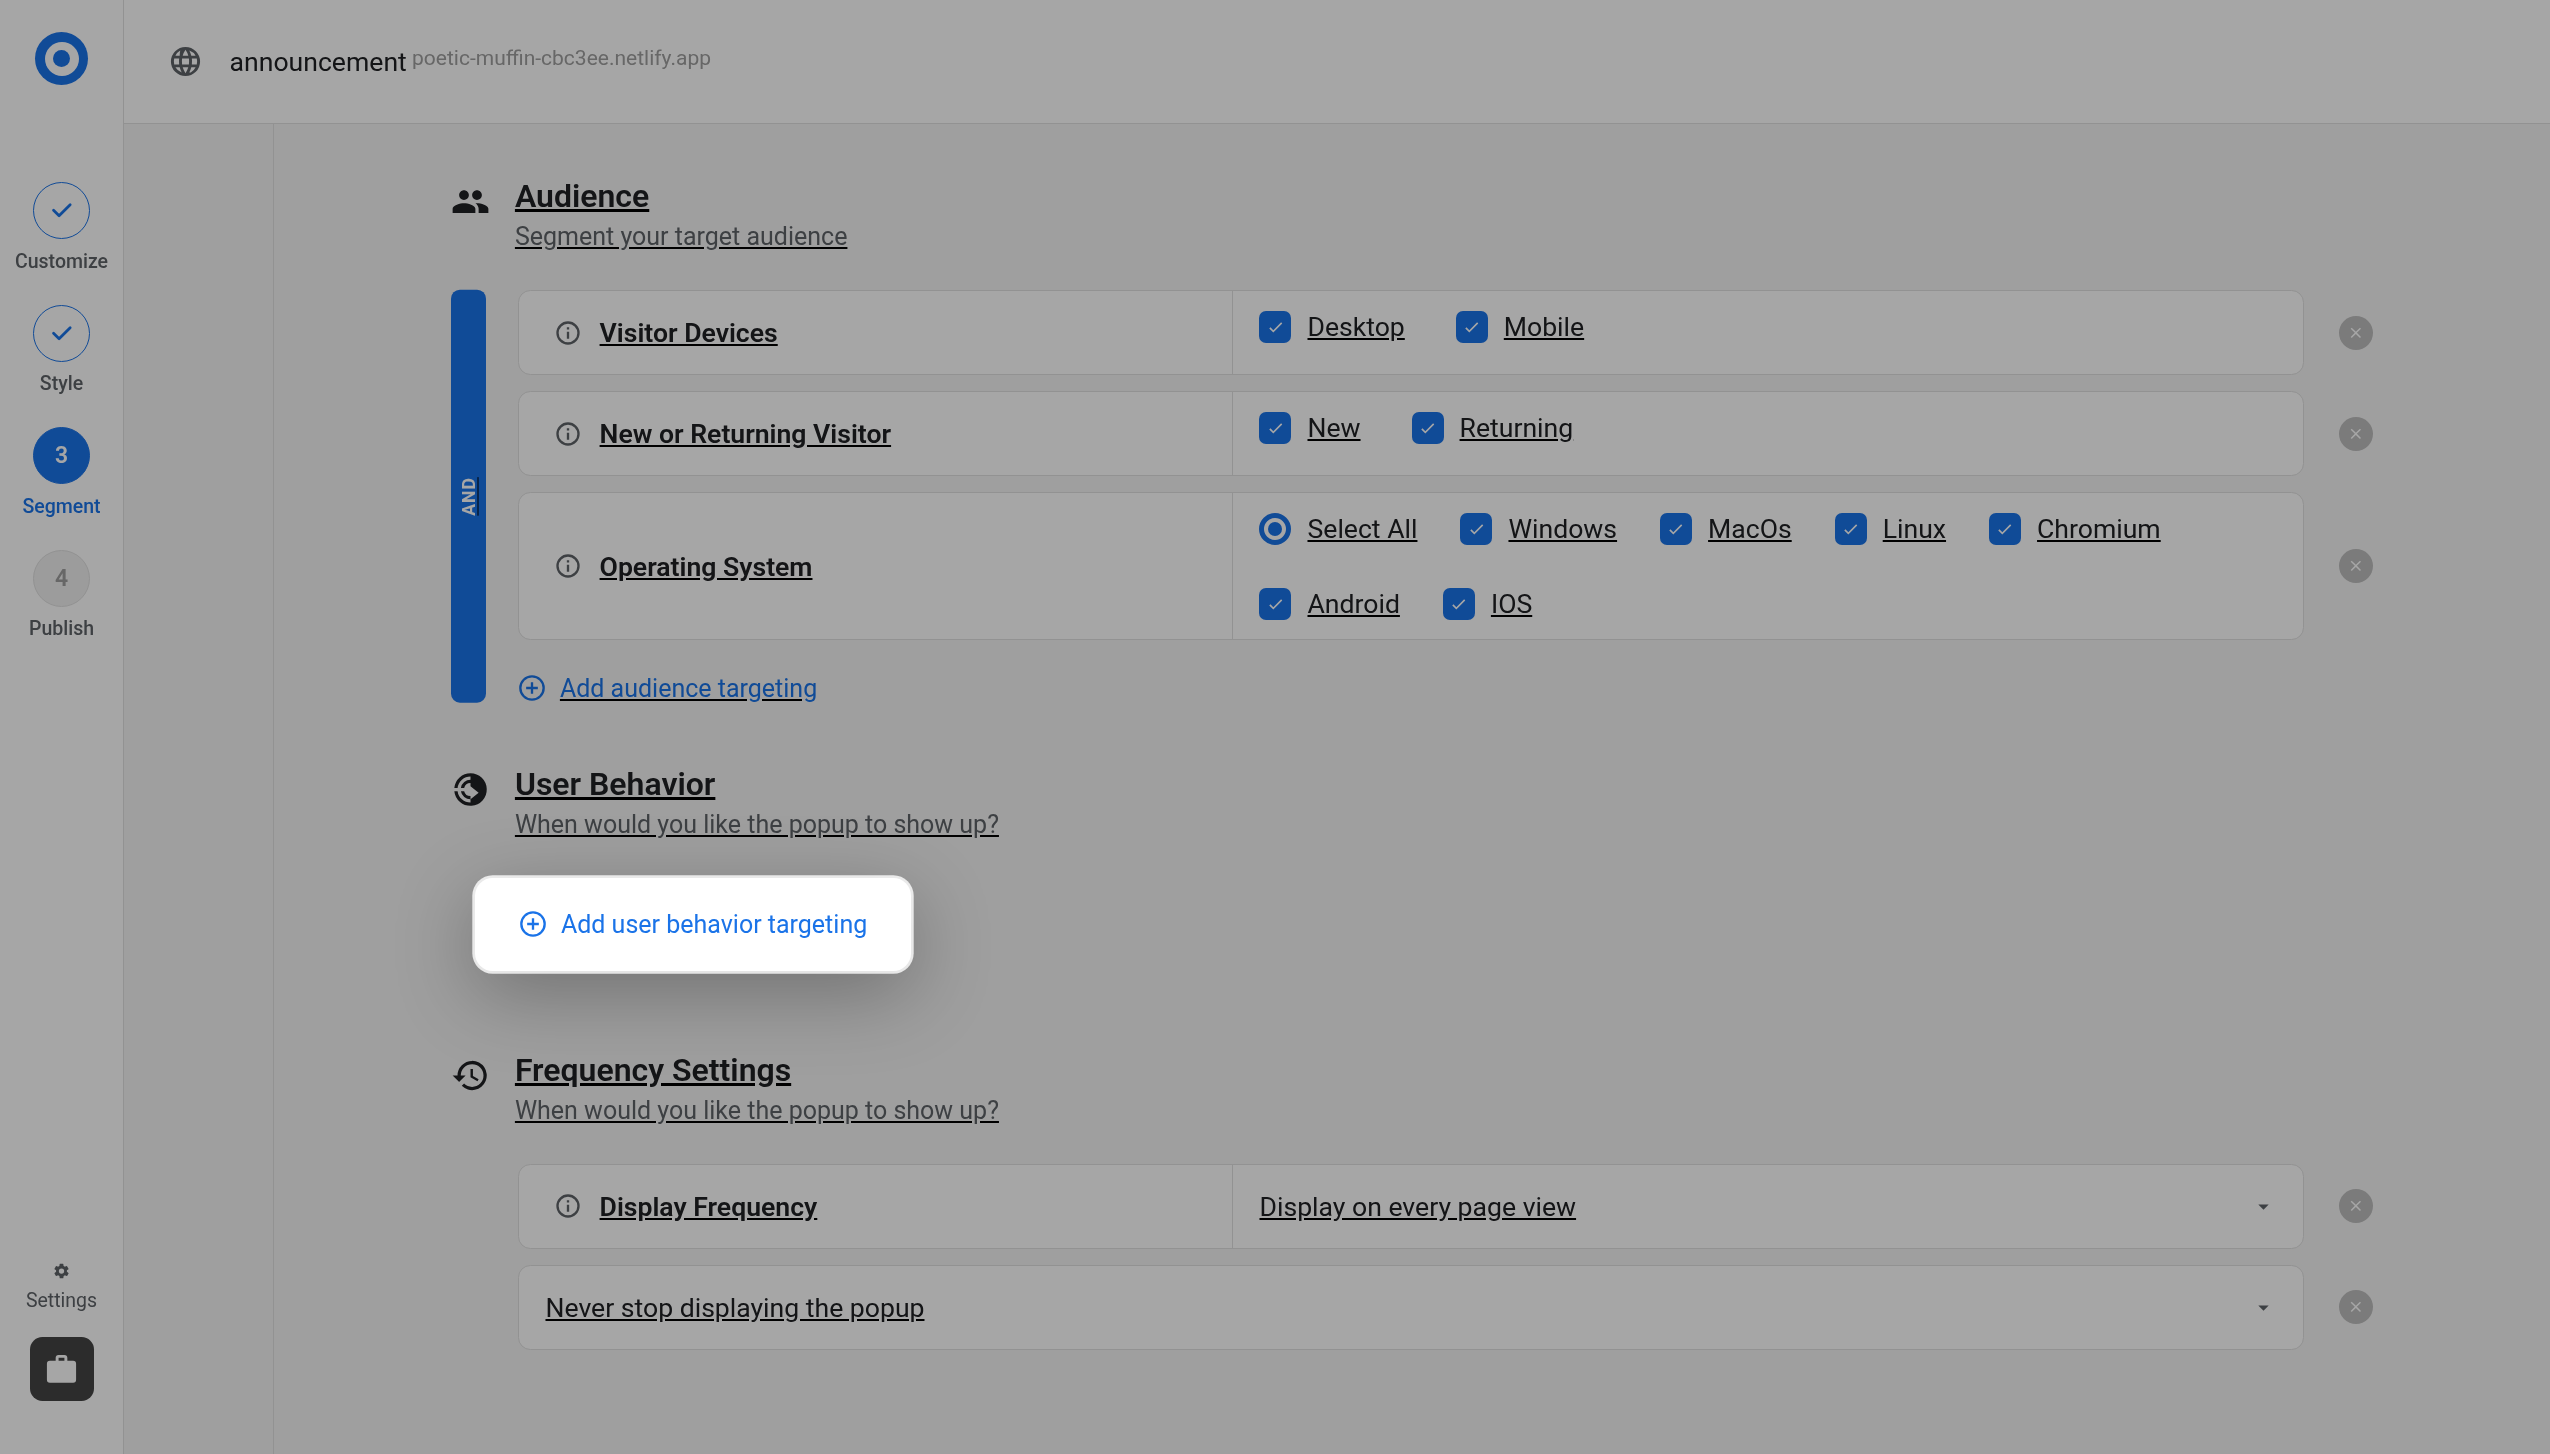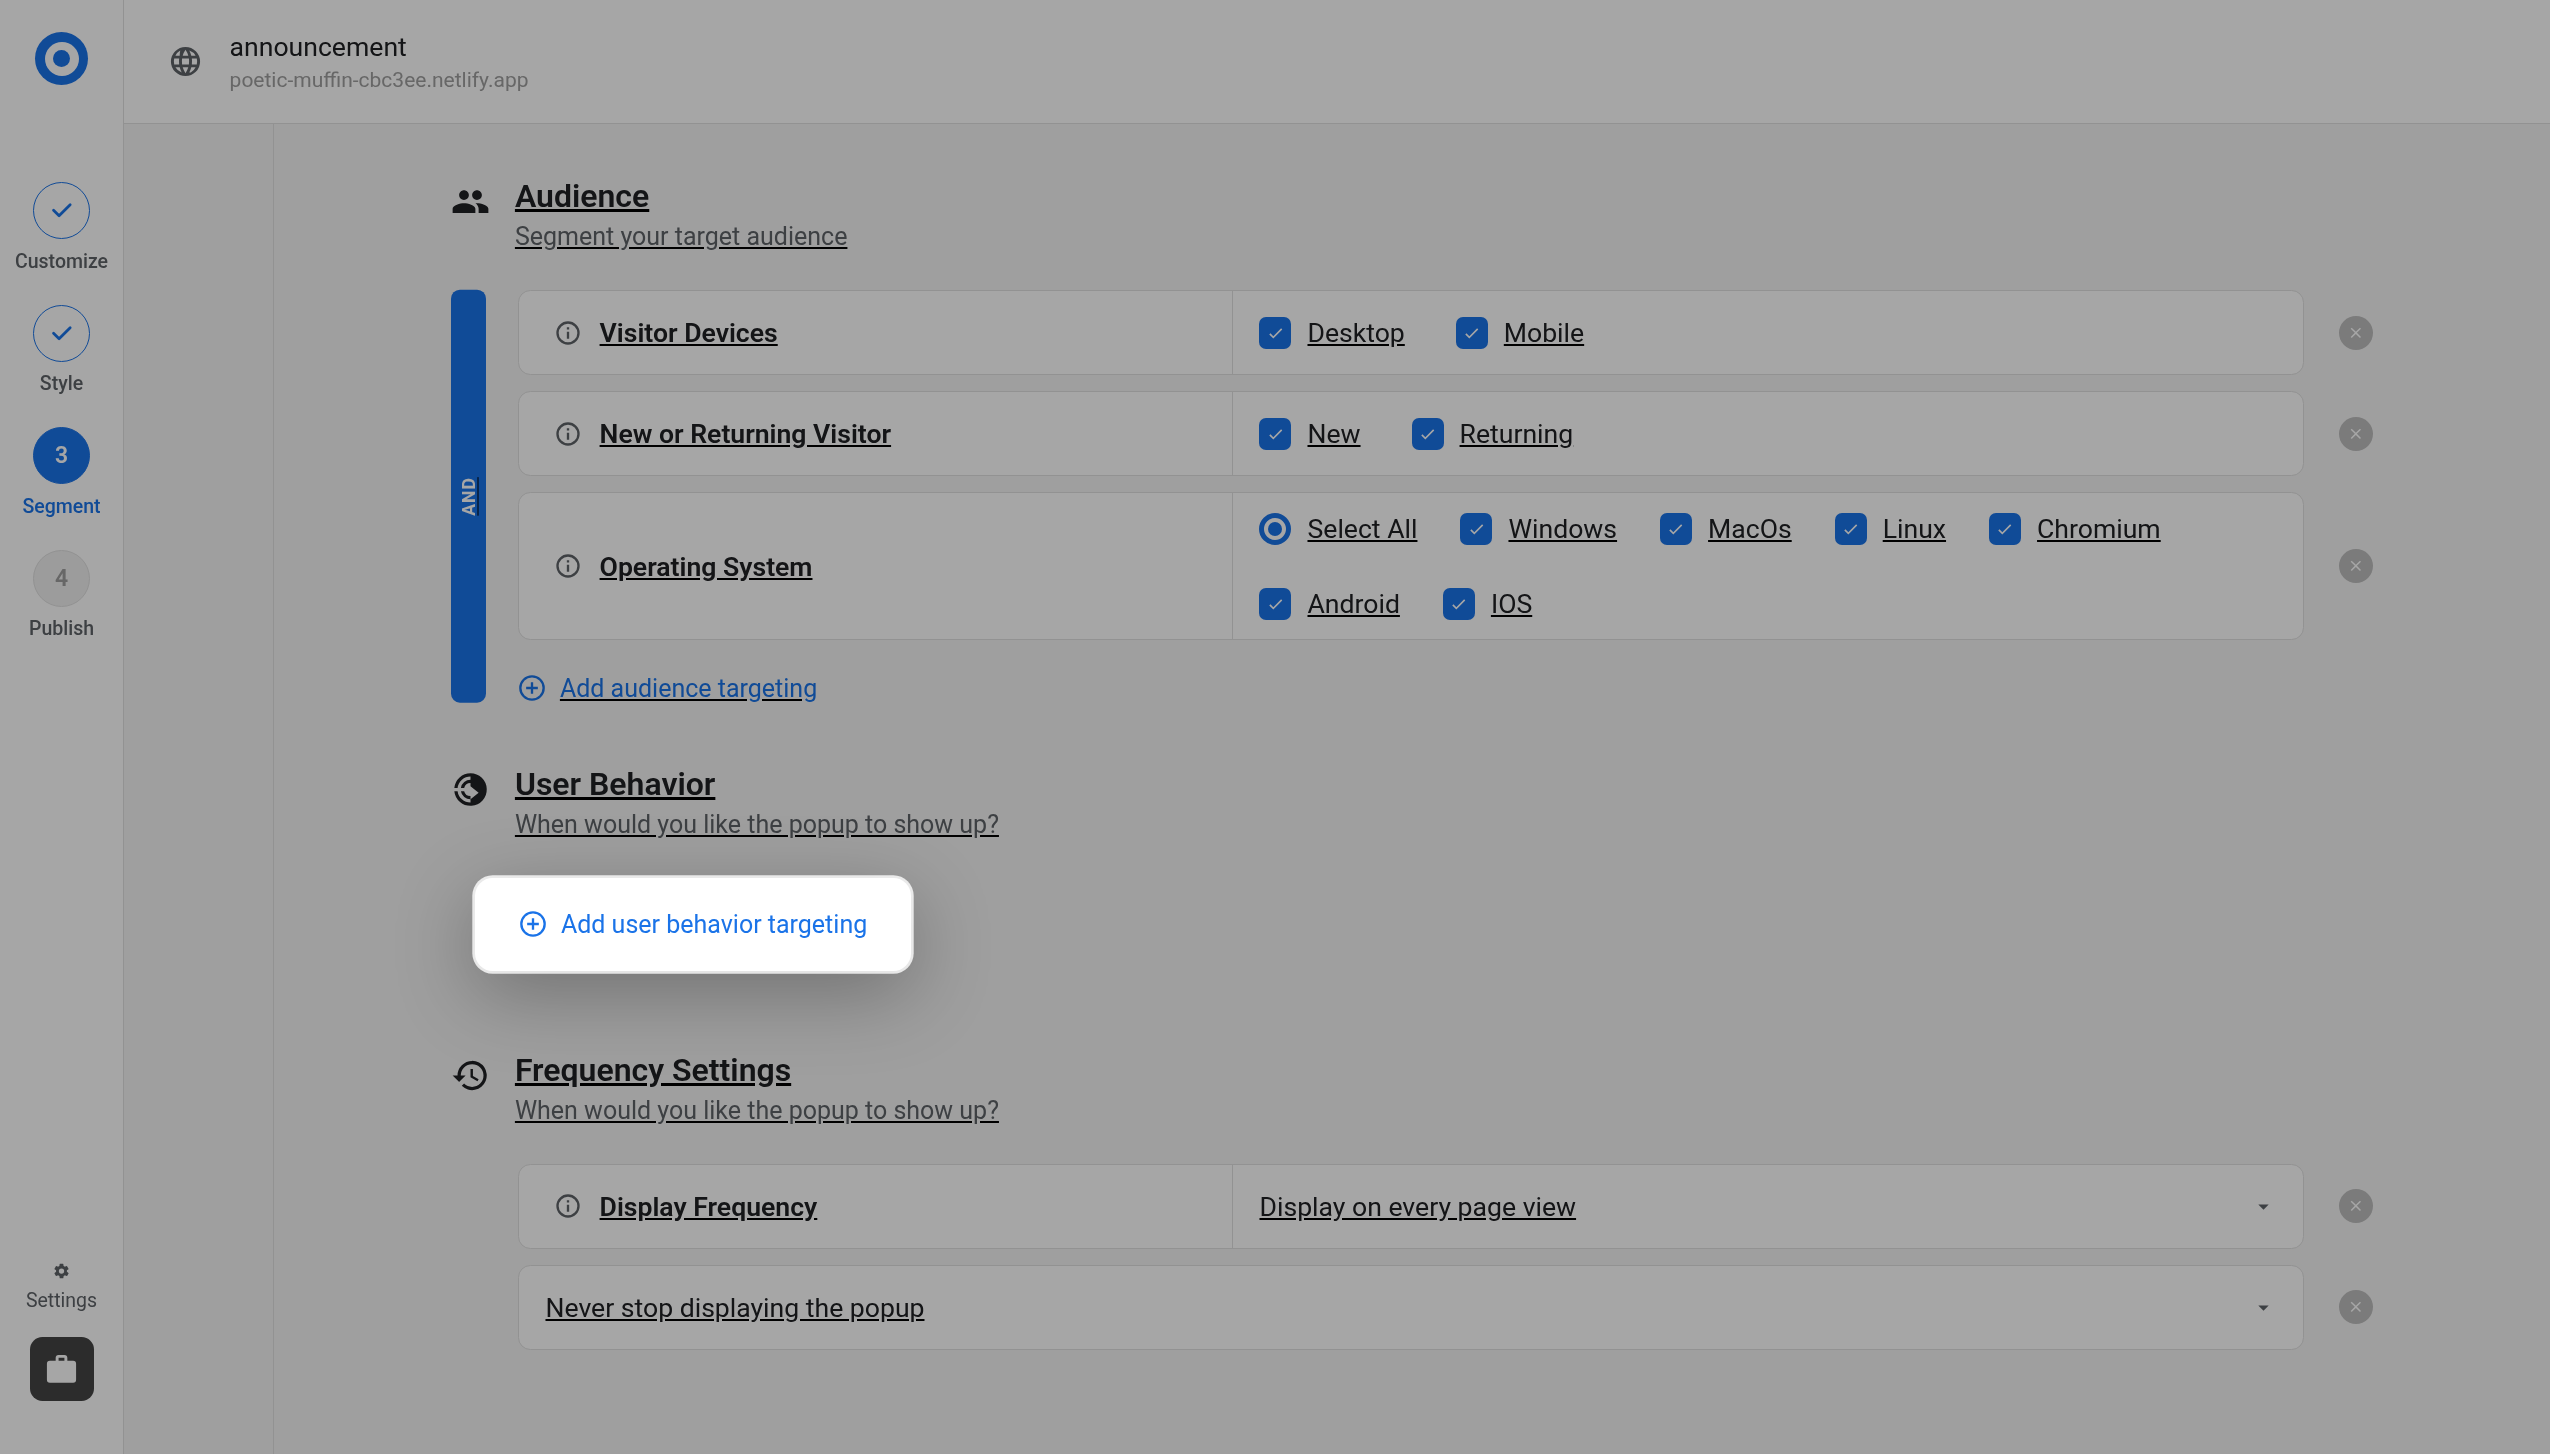--- a/index.html
+++ b/index.html
@@ -53,21 +53,21 @@
 
     
     .header {
       position: absolute; left: 124px; top: 0; right: 0; height: 124px;
       background: #fff; border-bottom: 0.9px solid #e0e0e0;
       display: flex; align-items: center; padding-left: 44px; gap: 26.6px;
     }
     .globe-icon {
       width: 35px; height: 35px; fill: #5f6368;
     }
-    .header-text { display: flex; flex-direction: column; gap: 5.3px; }
+    .header-text { display: flex; flex-direction: row; gap: 5.3px; }
     .header-title { font-size: 26.6px; color: #202124; font-weight: 400; }
     .header-sub { font-size: 21px; color: #9e9e9e; }
 
     
     .main {
       position: absolute; left: 124px; top: 124px; right: 0; bottom: 0;
       display: flex;
     }
     .col-divider { width: 0.9px; background: #e0e0e0; height: 100%; margin-left: 149px; }
     .content {
@@ -94,21 +94,21 @@
     .rule-row {
       flex: 1; display: flex; background: #fff; border: 0.9px solid #e0e0e0;
       border-radius: 12.4px; min-height: 85px;
     }
     .rule-left {
       width: 714px; border-right: 0.9px solid #e0e0e0;
       display: flex; align-items: center; padding: 0 35px; gap: 17.7px;
     }
     .rule-left svg { width: 28px; height: 28px; fill: #5f6368; }
     .rule-name { font-size: 26.6px; font-weight: 600; color: #202124; }
-    .rule-right { flex: 1; display: flex; align-items: center; padding: 19.5px 26.6px; gap: 51px; flex-wrap: wrap; }
+    .rule-right { flex: 1; display: flex; align-items: flex-start; padding: 19.5px 26.6px; gap: 51px; flex-wrap: wrap; }
 
     .check-opt { display: flex; align-items: center; gap: 16px; }
     .checkbox {
       width: 32px; height: 32px; border-radius: 7px; background: #1a73e8;
       display: flex; align-items: center; justify-content: center;
     }
     .checkbox svg { width: 19.5px; height: 19.5px; fill: #fff; }
     .radio {
       width: 32px; height: 32px; border-radius: 50%; border: 5.3px solid #1a73e8;
       display: flex; align-items: center; justify-content: center;

